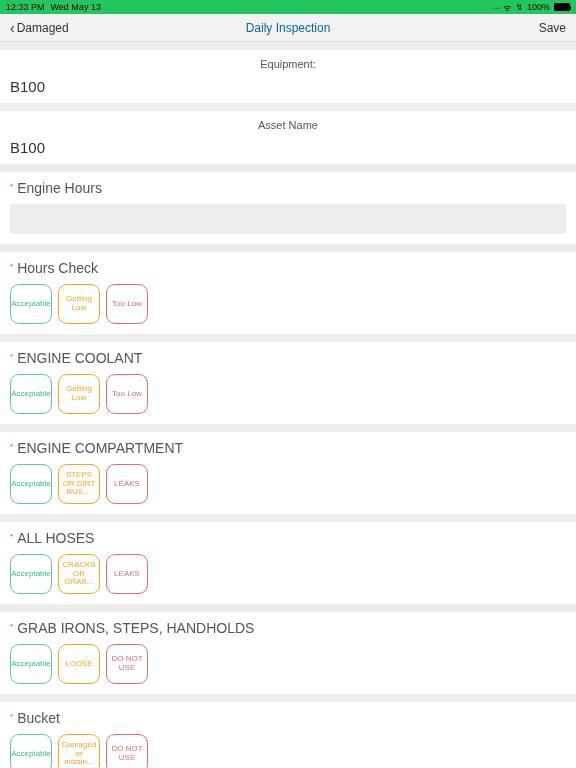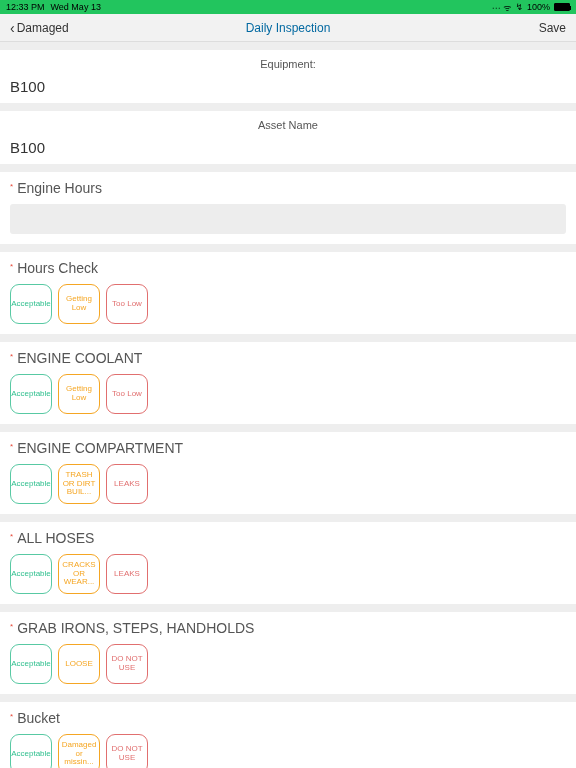--- a/index.html
+++ b/index.html
@@ -101,33 +101,33 @@
     </div>
   </div>
 
   <div class="section">
     <div class="req-row">
       <span class="asterisk">*</span>
       <span class="section-label">ENGINE COMPARTMENT</span>
     </div>
     <div class="btn-row">
       <button class="opt-btn opt-green">Acceptable</button>
-      <button class="opt-btn opt-yellow">TRASH OR DIRT BUIL...</button>
+      <button class="opt-btn opt-yellow">STEPS OR DIRT BUIL...</button>
       <button class="opt-btn opt-red">LEAKS</button>
     </div>
   </div>
 
   <div class="section">
     <div class="req-row">
       <span class="asterisk">*</span>
       <span class="section-label">ALL HOSES</span>
     </div>
     <div class="btn-row">
       <button class="opt-btn opt-green">Acceptable</button>
-      <button class="opt-btn opt-yellow">CRACKS OR WEAR...</button>
+      <button class="opt-btn opt-yellow">CRACKS OR GRAB...</button>
       <button class="opt-btn opt-red">LEAKS</button>
     </div>
   </div>
 
   <div class="section">
     <div class="req-row">
       <span class="asterisk">*</span>
       <span class="section-label">GRAB IRONS, STEPS, HANDHOLDS</span>
     </div>
     <div class="btn-row">

